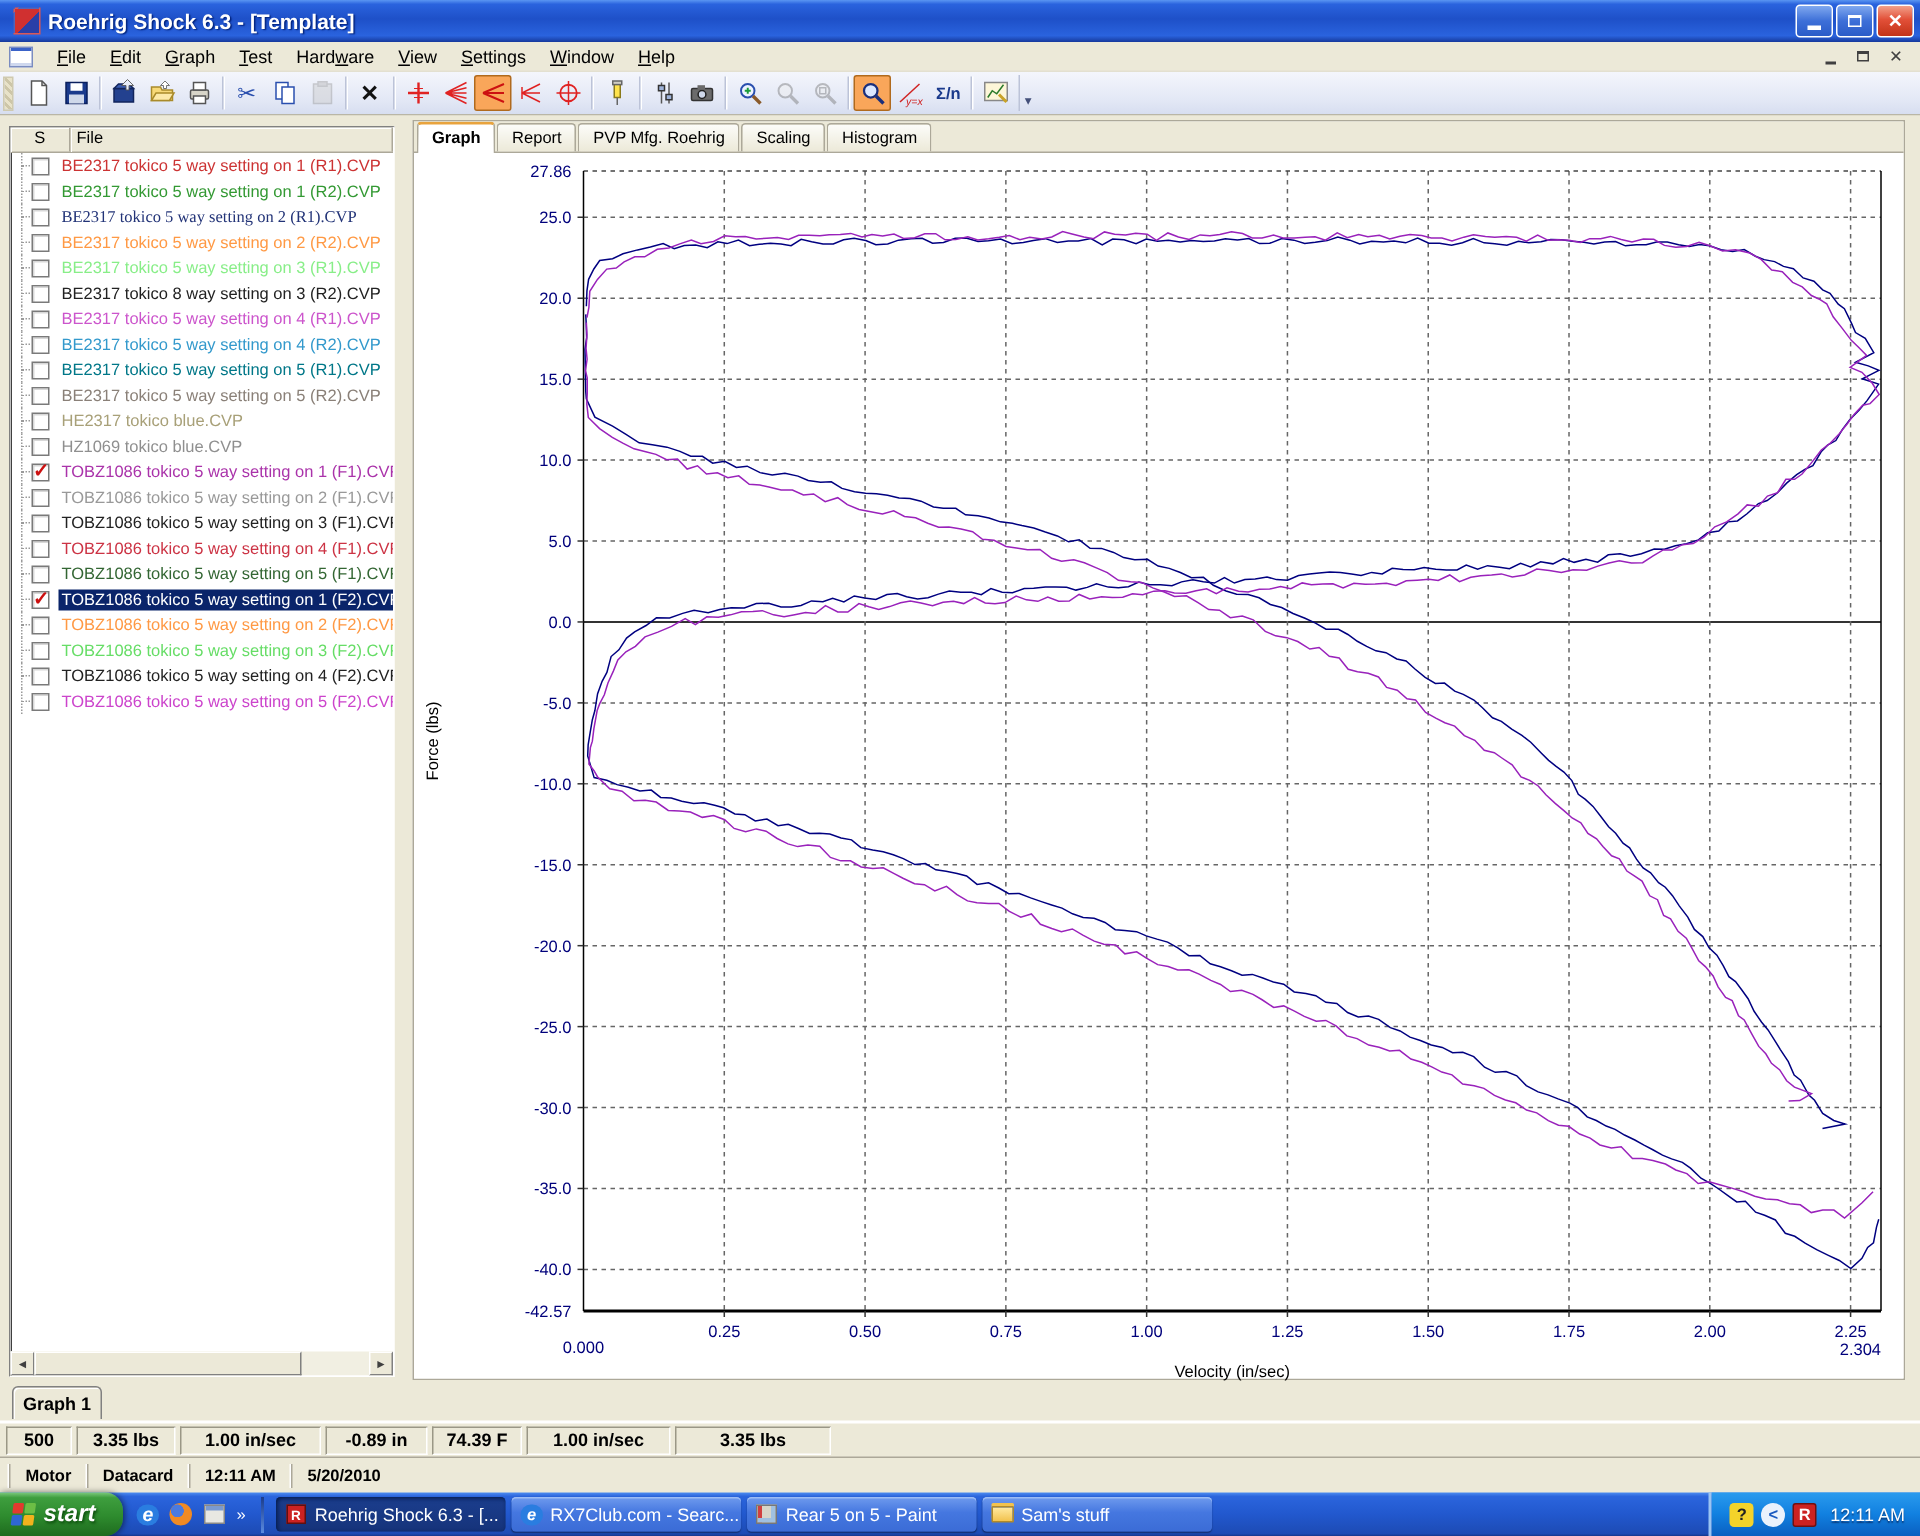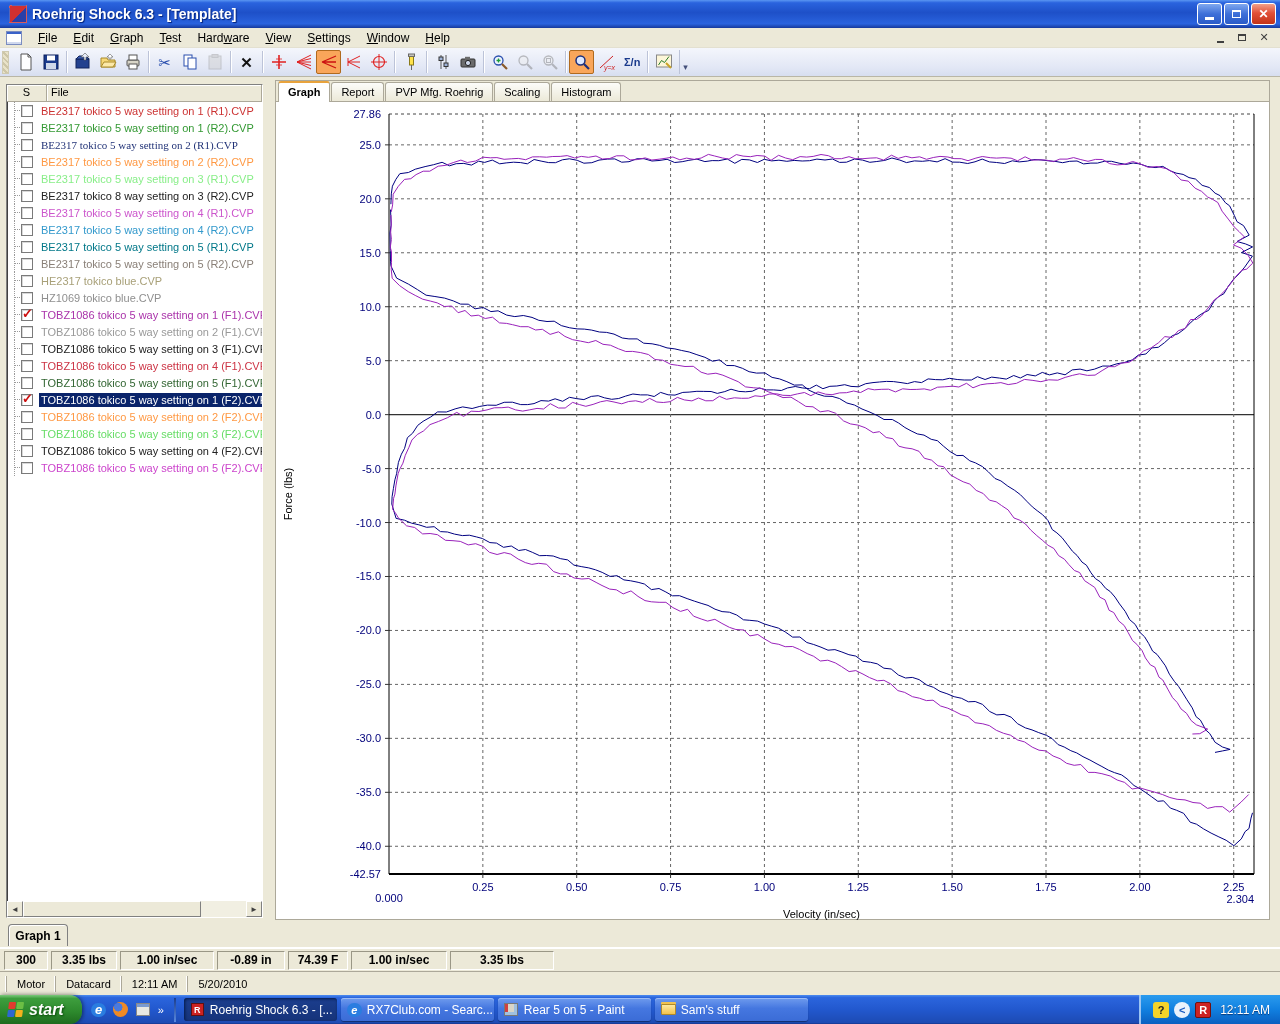--- a/index.html
+++ b/index.html
@@ -94,21 +94,21 @@
 
   
   #status1 { position:absolute; left:0; top:947px; width:1280px; height:24px; background:#ECE9D8;
     border-top:2px solid #fff; display:flex; align-items:center; padding:0 4px; gap:3px; font-size:12px; font-weight:bold; }
   .scell { height:19px; background:#ECE9D8; border:1px solid #fff; border-top-color:#9a9786; border-left-color:#9a9786;
     display:flex; align-items:center; justify-content:center; padding:0 6px; overflow:hidden; white-space:nowrap; }
   .scell.path { flex:1; justify-content:flex-start; }
   #status2 { position:absolute; left:0; top:971px; width:1280px; height:24px; background:#ECE9D8;
     border-top:1px solid #ACA899; display:flex; align-items:center; font-size:11px; padding:0 6px; }
   #ready { flex:1; }
-  .s2cell { padding:0 10px; border-left:1px solid #ACA899; box-shadow:-1px 0 0 #fff; height:16px; display:flex; align-items:center; }
+  .s2cell { padding:0 10px; border-left:1px solid #ACA899; box-shadow:-1px 0 0 #fff; height:16px; display:flex; align-items:center;font-weight:bold; }
 
   
   #taskbar { position:absolute; left:0; top:995px; width:1280px; height:29px;
     background:linear-gradient(180deg,#4E8DF0 0%,#2B65DD 9%,#2258CE 50%,#1D4BB4 95%,#15368C 100%);
     display:flex; align-items:center; }
   #startbtn { height:29px; padding:0 18px 0 8px; display:flex; align-items:center; gap:5px;
     background:linear-gradient(180deg,#7CC97C 0%,#3E9E3E 12%,#2E8B2E 55%,#1E6B1E 100%);
     border-radius:0 12px 12px 0; box-shadow:1px 0 4px #0008; color:#fff; font-weight:bold; font-style:italic; font-size:16px;
     text-shadow:1px 1px 2px #0a4a0a; }
   #startflag { width:16px; height:16px; display:grid; grid-template-columns:7px 7px; grid-template-rows:7px 7px; gap:1px; transform:skewX(-8deg); }
@@ -559,21 +559,21 @@
             <path d="M115.3 109.8L116.6 102.9L117.2 92.2L122.3 84.3L128.5 77.4L134.8 76.7L140.1 72.6L147.2 69.2L153.8 69.2L162.2 64.2L169.9 63.3L177.2 60.6L184.9 58.1L191.3 60.5L199.7 59.0L207.1 55.2L214.3 55.8L220.9 55.6L228.1 57.3L235.2 56.8L242.3 56.4L249.7 57.7L256.4 54.9L263.6 54.8L270.6 55.2L276.8 54.5L284.2 54.4L291.2 53.6L298.7 56.0L305.3 54.4L312.4 55.3L320.0 54.0L326.4 57.0L333.8 56.5L340.5 53.8L347.8 53.8L354.1 57.9L361.2 57.6L369.2 55.9L375.8 58.0L383.1 57.2L390.2 56.2L396.9 55.0L403.9 57.8L410.5 56.1L418.5 57.4L425.2 56.0L432.4 52.4L438.7 54.0L446.6 56.0L453.0 57.1L460.3 52.6L467.1 54.1L474.4 54.7L481.1 53.5L488.8 54.1L495.0 58.3L502.6 53.3L509.6 56.0L516.7 57.7L524.1 54.6L530.6 55.1L537.2 54.4L545.0 52.5L552.4 53.7L558.8 56.7L565.4 56.7L573.0 54.7L579.4 56.7L586.9 56.7L594.1 56.1L600.7 55.8L607.6 58.1L615.5 53.2L622.2 56.4L629.8 54.3L635.9 55.8L643.6 54.8L650.5 57.3L657.3 55.5L664.0 54.4L671.9 55.0L678.1 56.6L685.3 56.7L692.0 58.7L699.9 56.1L706.3 54.5L714.3 55.7L720.5 56.1L728.1 55.7L735.1 56.2L741.6 58.8L749.1 54.8L756.1 58.2L762.4 57.8L770.1 58.1L777.5 59.6L783.8 57.1L791.1 57.1L797.6 55.6L804.8 57.6L812.0 59.3L819.6 57.4L826.5 57.5L833.6 61.6L841.2 62.9L848.4 62.3L856.7 59.5L864.0 61.8L872.4 65.4L881.0 64.5L890.5 66.7L898.1 70.9L905.1 78.0L912.2 79.1L919.1 86.2L925.5 89.3L931.6 95.0L936.6 97.3L941.8 100.5L946.1 109.2L952.3 117.1L958.2 124.9L963.2 129.7L968.4 134.9L957.4 142.9L965.3 146.2L972.2 153.5L976.8 161.0L970.7 167.1L965.8 168.2L960.2 174.1L955.8 180.2L949.9 187.5L943.8 193.8L938.2 198.0L932.0 206.1L925.4 214.0L920.4 217.5L914.6 217.5L909.1 226.4L902.3 228.7L896.3 235.5L888.8 234.6L882.7 240.6L875.1 245.9L867.2 249.2L860.2 256.0L852.8 260.4L845.6 261.1L838.7 264.7L832.8 264.6L826.1 268.6L819.1 273.1L811.6 273.4L803.5 271.8L796.7 273.3L789.2 275.4L781.8 278.2L772.7 277.8L764.9 279.7L756.9 278.4L748.5 277.4L740.5 281.3L732.2 282.6L724.9 280.6L718.4 281.4L711.1 281.8L704.5 282.8L697.0 285.8L690.5 281.3L682.8 285.0L676.6 284.2L668.8 284.8L661.5 285.2L654.6 288.3L648.3 286.9L640.8 287.4L634.1 287.5L626.6 286.8L619.4 289.9L612.6 287.2L605.8 287.3L598.3 287.8L592.1 286.6L584.6 290.5L577.7 289.0L570.5 290.7L563.5 290.9L556.1 292.7L549.7 292.2L542.0 289.9L534.9 293.7L528.4 290.5L521.4 291.9L514.6 293.5L506.9 293.3L500.6 291.8L493.2 292.1L485.8 294.5L479.0 293.8L472.5 296.2L465.5 296.3L458.4 295.8L450.5 297.3L443.4 294.3L436.8 298.7L429.8 298.8L422.5 296.0L415.9 298.9L408.3 297.9L401.4 295.4L394.0 299.7L387.3 300.5L380.8 300.0L373.7 296.4L366.5 300.4L359.7 298.8L352.7 299.5L345.7 301.8L338.0 300.0L330.9 298.6L324.4 299.8L317.1 302.4L309.8 304.3L303.3 302.5L296.6 300.4L289.2 306.0L282.5 306.0L274.3 301.7L267.6 307.0L261.0 306.4L253.8 307.8L246.7 309.1L239.7 307.9L232.2 305.1L225.9 305.7L218.3 305.8L211.0 307.9L202.9 309.5L195.2 309.2L187.6 314.4L180.8 310.4L171.7 315.6L162.6 319.4L154.0 322.6L147.6 328.9L141.3 332.5L135.9 338.0L132.9 345.4L129.3 353.3L126.9 361.2L123.8 367.1L122.1 371.7L119.9 383.9L118.9 392.1L117.6 396.3L116.6 407.3L120.0 411.8L122.3 415.8L130.5 423.8L138.7 425.5L146.6 431.9L154.1 431.5L161.5 432.7L169.5 438.3L177.0 438.7L184.3 439.4L192.2 442.9L199.7 441.7L207.1 444.5L213.4 450.3L221.1 452.5L228.2 450.6L234.7 452.1L242.1 457.0L249.3 460.6L255.8 462.4L262.6 461.3L270.5 462.2L277.6 469.6L284.5 471.9L291.0 471.9L298.1 476.0L305.9 477.0L312.8 476.5L320.1 480.4L326.0 483.5L333.7 487.1L340.3 487.8L347.2 491.9L355.0 488.9L362.0 494.4L369.0 498.6L375.3 499.8L383.1 500.3L389.9 500.3L396.9 505.6L404.5 509.4L411.6 507.3L417.6 514.2L425.2 517.0L431.6 519.1L438.9 517.3L445.9 521.4L453.5 525.4L459.9 527.5L467.8 528.0L473.9 533.9L481.8 532.5L488.3 536.8L495.8 541.1L502.8 542.3L509.2 544.7L516.6 544.5L523.4 547.4L531.2 551.6L537.7 554.3L544.3 559.0L551.8 558.2L559.3 560.9L565.4 564.5L573.1 569.6L579.8 568.6L587.0 572.1L593.5 575.6L601.5 578.8L607.9 578.3L614.7 581.9L621.9 588.6L628.7 590.4L636.5 594.7L643.4 596.2L650.4 598.6L657.0 598.2L664.6 604.0L671.8 606.2L678.8 609.4L685.2 612.7L692.0 614.6L699.1 620.7L706.8 621.8L713.3 623.6L720.3 628.3L727.6 631.3L734.5 633.2L741.7 638.0L748.5 639.9L756.2 645.1L763.0 648.2L769.8 648.9L777.1 654.0L784.1 656.7L790.6 661.3L798.2 663.3L804.8 662.5L812.3 670.4L818.9 670.4L825.9 671.7L834.3 674.0L841.2 678.0L848.6 680.4L856.1 687.0L863.5 685.8L871.0 688.0L878.5 690.1L886.4 692.5L893.8 695.5L901.1 697.3L909.0 697.9L917.0 700.5L924.2 701.2L931.5 706.4L939.2 704.7L946.6 704.7L953.7 710.1L965.2 700.0L972.7 692.5" fill="none" stroke="#9922BB" stroke-width="1"></path>
             <path d="M114.9 113.0L115.3 121.1L114.7 130.2L115.4 137.5L114.3 145.2L115.5 149.9L115.5 160.4L115.2 167.3L116.2 176.3L123.7 183.7L132.2 189.6L139.2 193.4L146.7 197.2L154.5 199.1L161.3 200.9L168.4 204.5L175.7 204.0L182.1 210.7L189.0 208.5L195.0 214.0L202.3 213.2L209.2 216.5L216.5 215.2L223.5 220.9L230.6 221.4L236.6 222.7L244.7 224.7L252.3 224.7L259.6 228.0L266.4 227.3L274.1 232.4L282.5 229.8L288.9 234.4L296.7 237.7L304.5 239.1L312.3 240.7L319.8 238.5L327.0 242.3L334.4 243.2L342.5 246.8L349.8 249.5L356.6 249.4L364.7 250.6L372.4 252.5L379.0 257.5L386.7 258.2L394.7 262.3L401.6 263.3L409.0 264.5L417.3 264.3L425.1 270.2L431.7 272.2L439.9 271.2L446.9 273.2L454.9 276.6L462.2 279.7L469.6 284.9L477.8 285.8L485.1 286.3L492.5 289.9L500.2 292.7L507.0 295.6L515.0 295.2L522.7 299.8L529.8 304.4L537.0 304.8L544.2 309.8L552.2 308.7L559.5 311.2L567.5 318.9L574.4 321.9L581.9 323.1L589.2 325.7L597.2 330.7L603.4 329.7L610.2 335.5L616.8 336.7L622.8 344.2L629.0 345.8L636.1 346.8L643.0 349.3L648.4 356.3L655.5 358.1L662.0 363.8L667.7 364.7L674.4 372.9L681.2 376.7L687.2 379.8L693.8 382.1L700.2 388.4L707.2 391.5L713.5 398.2L720.2 399.8L725.5 403.5L732.1 407.9L738.0 416.0L743.8 418.2L749.5 422.0L754.6 427.9L760.8 433.6L766.8 438.6L772.1 443.3L777.9 446.5L782.6 453.6L788.4 457.2L792.6 462.3L798.4 468.5L803.6 470.5L808.6 478.7L813.3 481.8L818.7 485.4L823.8 495.2L829.0 497.8L833.1 508.3L837.7 510.5L842.7 518.9L848.2 523.5L852.2 530.6L856.5 538.5L860.9 542.4L866.1 548.6L869.4 555.9L874.4 562.9L878.8 565.1L883.0 575.2L886.8 578.0L892.2 587.9L896.5 595.6L901.2 600.5L905.0 606.9L910.5 611.3L915.1 618.5L920.3 622.8L931.7 627.1L923.8 631.7L916.4 632.0" fill="none" stroke="#9922BB" stroke-width="1"></path>
           </svg></div>
     </div>
 
     <div id="graph1tab">Graph 1</div>
     <div id="rebound-note">Rebound Close / Compression Open</div>
   </div>
 
   <div id="status1">
-      <div class="scell" style="width: 44px;">300</div>
+      <div class="scell" style="width: 44px;">500</div>
       <div class="scell" style="width: 66px;">3.35 lbs</div>
       <div class="scell" style="width: 94px;">1.00 in/sec</div>
       <div class="scell" style="width: 68px;">-0.89 in</div>
       <div class="scell" style="width: 60px;">74.39 F</div>
       <div class="scell" style="width: 96px;">1.00 in/sec</div>
       <div class="scell" style="width: 104px;">3.35 lbs</div>
     </div>
 
   <div id="status2">
     <div id="s2cells" style="display:flex;">

